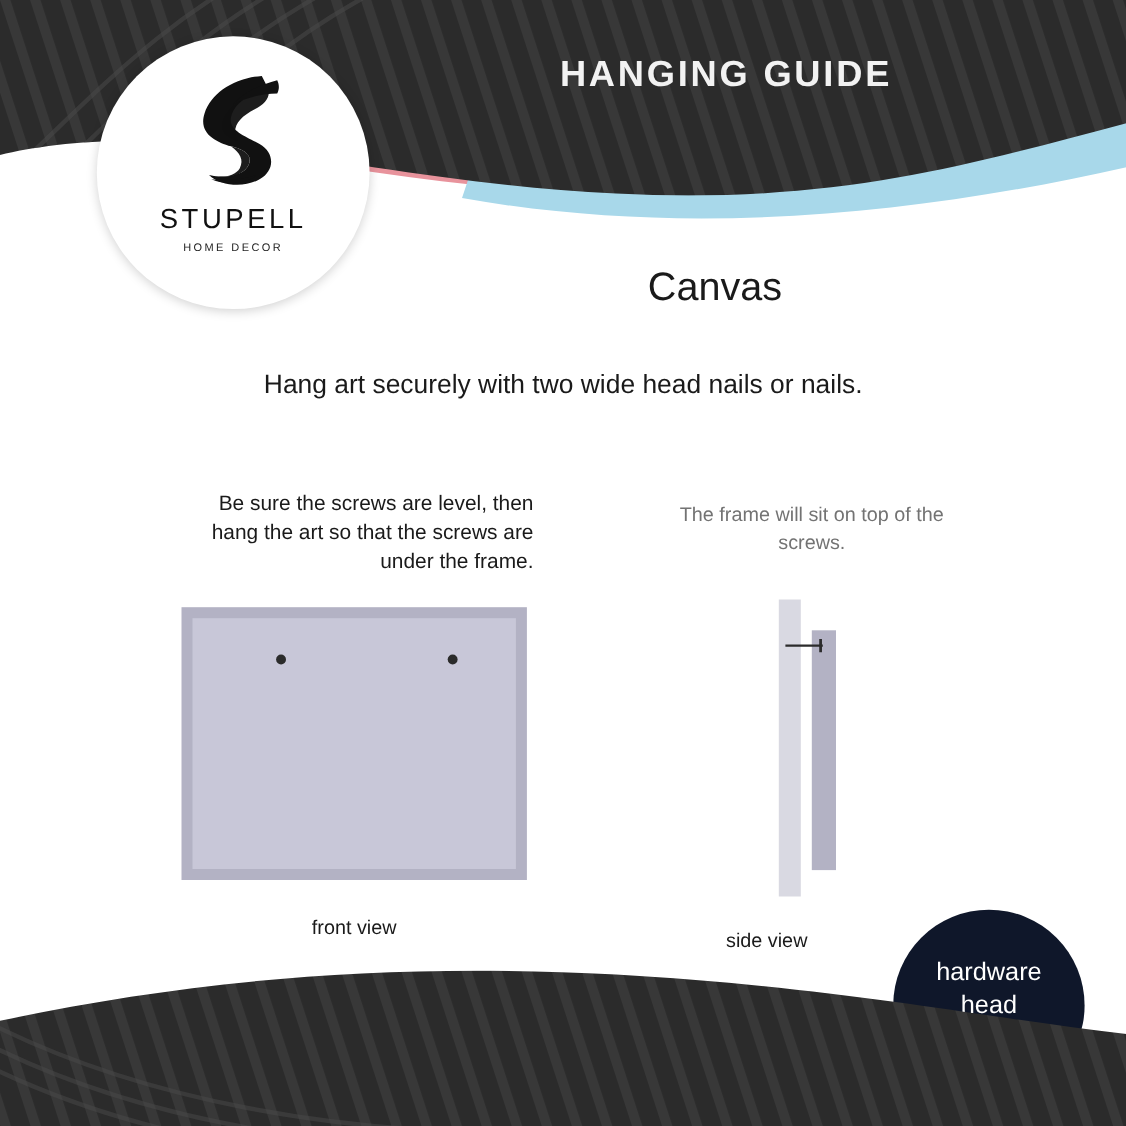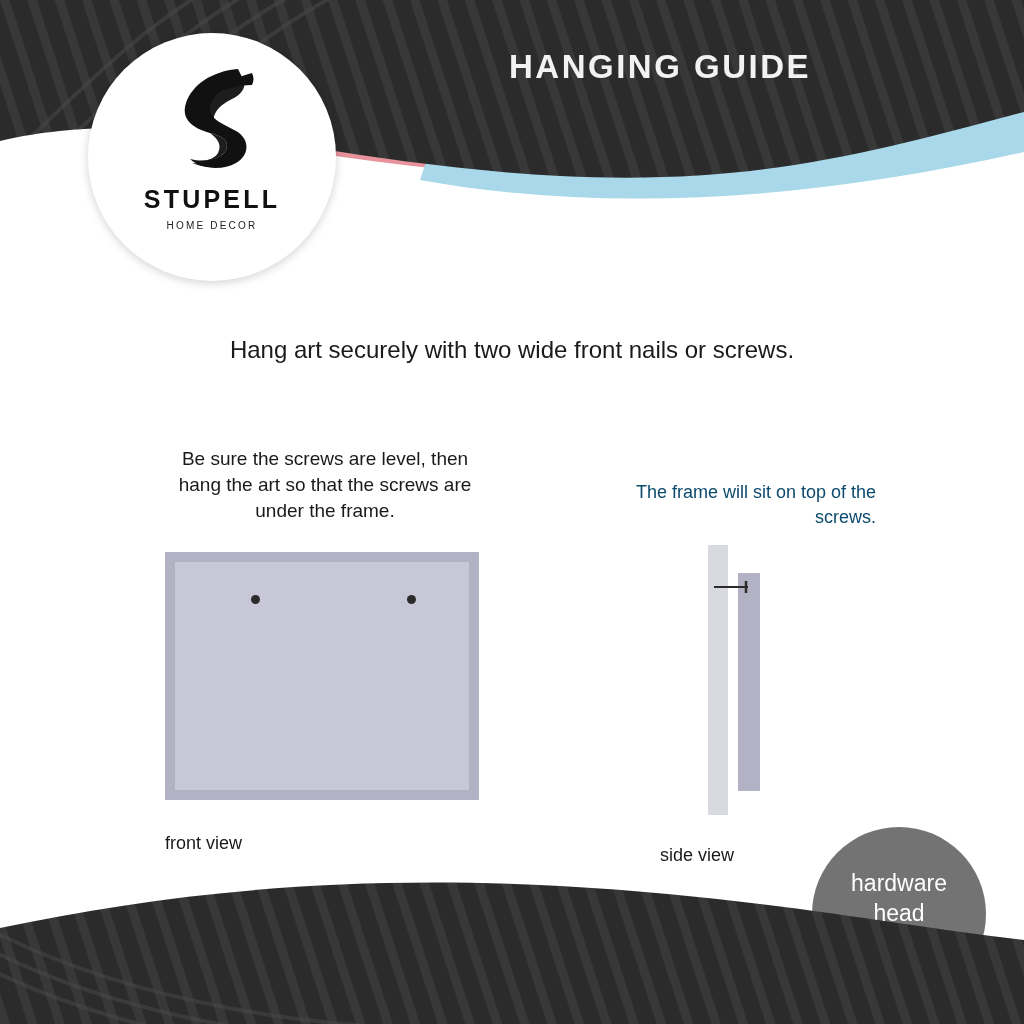--- a/index.html
+++ b/index.html
@@ -46,21 +46,21 @@
     align-items: center;
     justify-content: flex-start;
     padding-top: 26px;
     box-sizing: border-box;
   }
   #logo-mark { width: 120px; height: 120px; }
   #logo-name {
     font-size: 25px;
     letter-spacing: 3.2px;
     color: #111;
-    font-weight: 700;
+    font-weight: 400;
     margin-top: 6px;
   }
   #logo-sub {
     font-size: 10px;
     letter-spacing: 2.2px;
     color: #222;
     margin-top: 6px;
   }
 
   
@@ -99,32 +99,32 @@
 
   
   #front-caption {
     position: absolute;
     top: 446px;
     left: 165px;
     width: 320px;
     font-size: 19px;
     line-height: 1.38;
     color: #1a1a1a;
-    text-align: center;
+    text-align: right;
   }
   
   #side-caption {
     position: absolute;
-    top: 480px;
+    top: 456px;
     left: 600px;
     width: 276px;
     font-size: 18px;
     line-height: 1.38;
-    color: #0c4a6e;
-    text-align: right;
+    color: #737373;
+    text-align: center;
   }
 
   
   #front-view {
     position: absolute;
     left: 165px;
     top: 552px;
     width: 314px;
     height: 248px;
     background: #b3b2c4;
@@ -145,20 +145,21 @@
     background: #2b2b2b;
     top: 33px;
   }
   #screw-left { left: 76px; }
   #screw-right { left: 232px; }
   #front-label {
     position: absolute;
     top: 833px;
     left: 165px;
     width: 314px;
+    text-align: center;
     font-size: 18px;
     color: #1a1a1a;
   }
 
   
   #side-view {
     position: absolute;
     left: 700px;
     top: 545px;
     width: 80px;
@@ -191,21 +192,21 @@
   }
 
   
   #hardware-badge {
     position: absolute;
     left: 812px;
     top: 827px;
     width: 174px;
     height: 174px;
     border-radius: 50%;
-    background: #737373;
+    background: #0f172a;
     display: flex;
     align-items: center;
     justify-content: center;
     text-align: center;
     color: #ffffff;
     font-size: 23px;
     line-height: 1.3;
   }
   #hardware-badge span { display: block; }
 </style>
@@ -249,22 +250,23 @@
         <path d="M100,14 C84,18 68,26 60,36 C72,30 86,26 100,26 C102,22 102,18 100,14 Z"></path>
         <path d="M40,104 C54,110 72,108 82,100 C70,104 54,106 40,104 Z"></path>
       </g>
     </svg>
     <div id="logo-name">STUPELL</div>
     <div id="logo-sub">HOME DECOR</div>
   </div>
 
   <div id="header-title">HANGING GUIDE</div>
 
-
-  <div id="main-instruction">Hang art securely with two wide front nails or screws.</div>
+  <div id="product-type">Canvas</div>
+
+  <div id="main-instruction">Hang art securely with two wide head nails or nails.</div>
 
   <div id="front-caption">Be sure the screws are level, then hang the art so that the screws are under the frame.</div>
 
   <div id="front-view">
     <div id="front-inner">
       <div class="screw-dot" id="screw-left"></div>
       <div class="screw-dot" id="screw-right"></div>
     </div>
   </div>
   <div id="front-label">front view</div>

